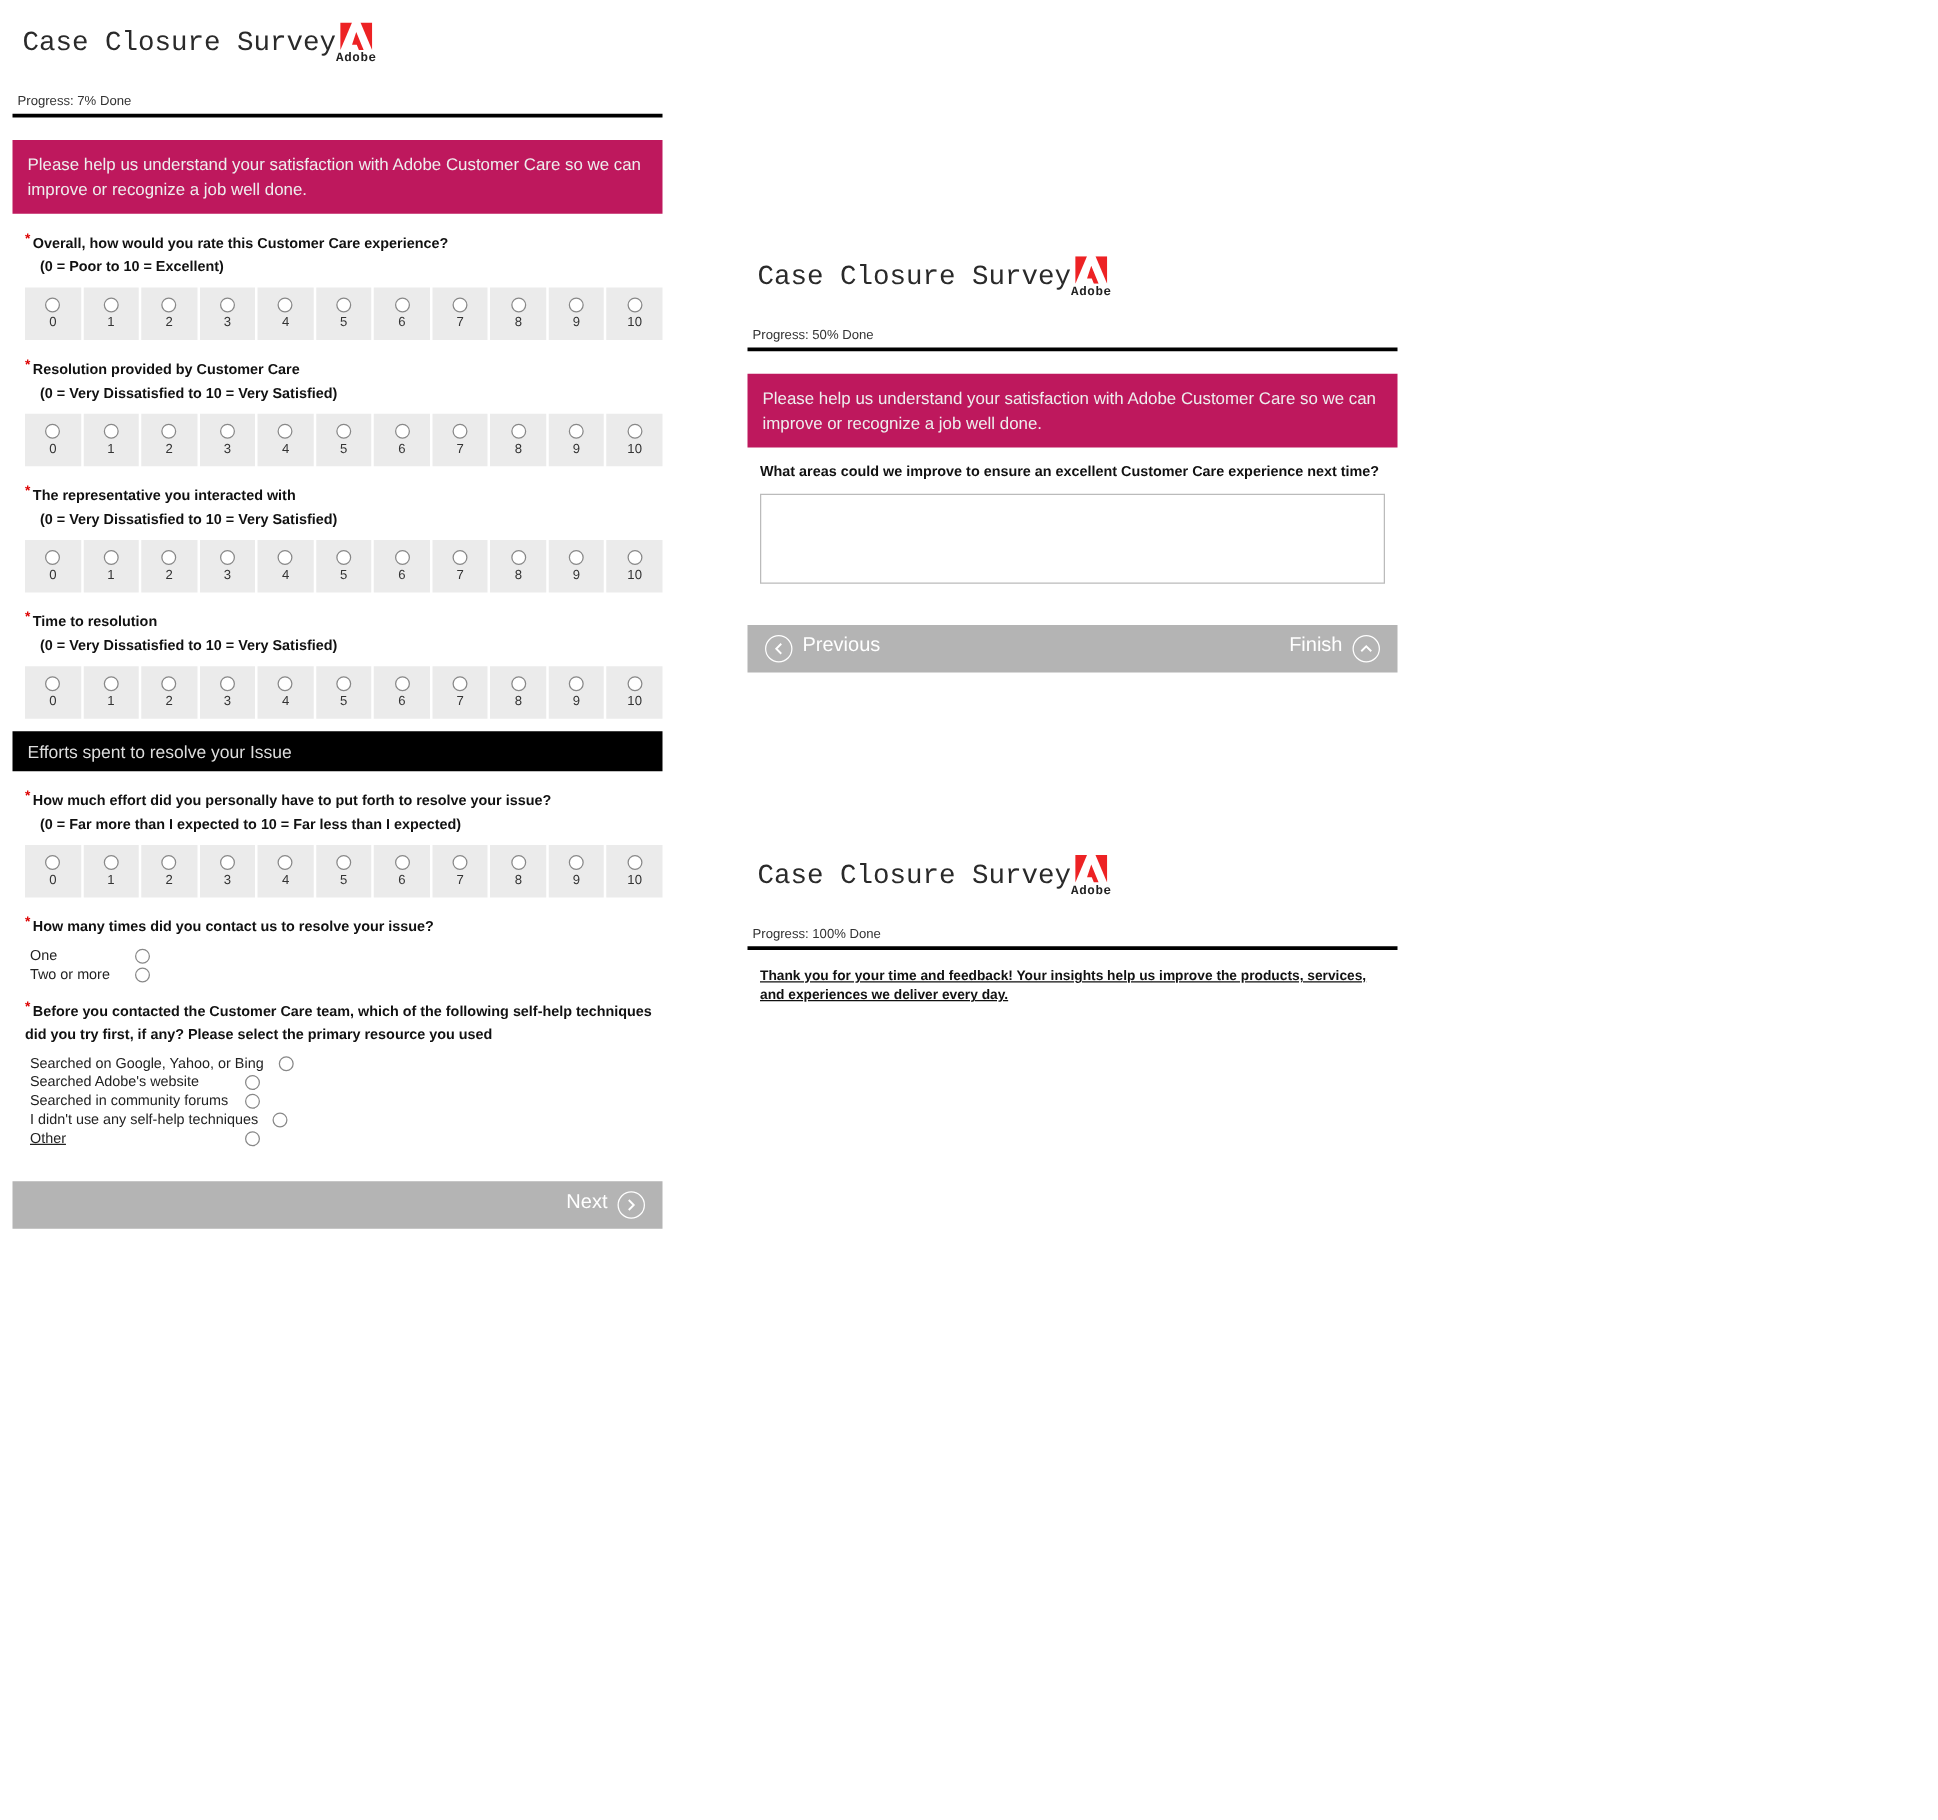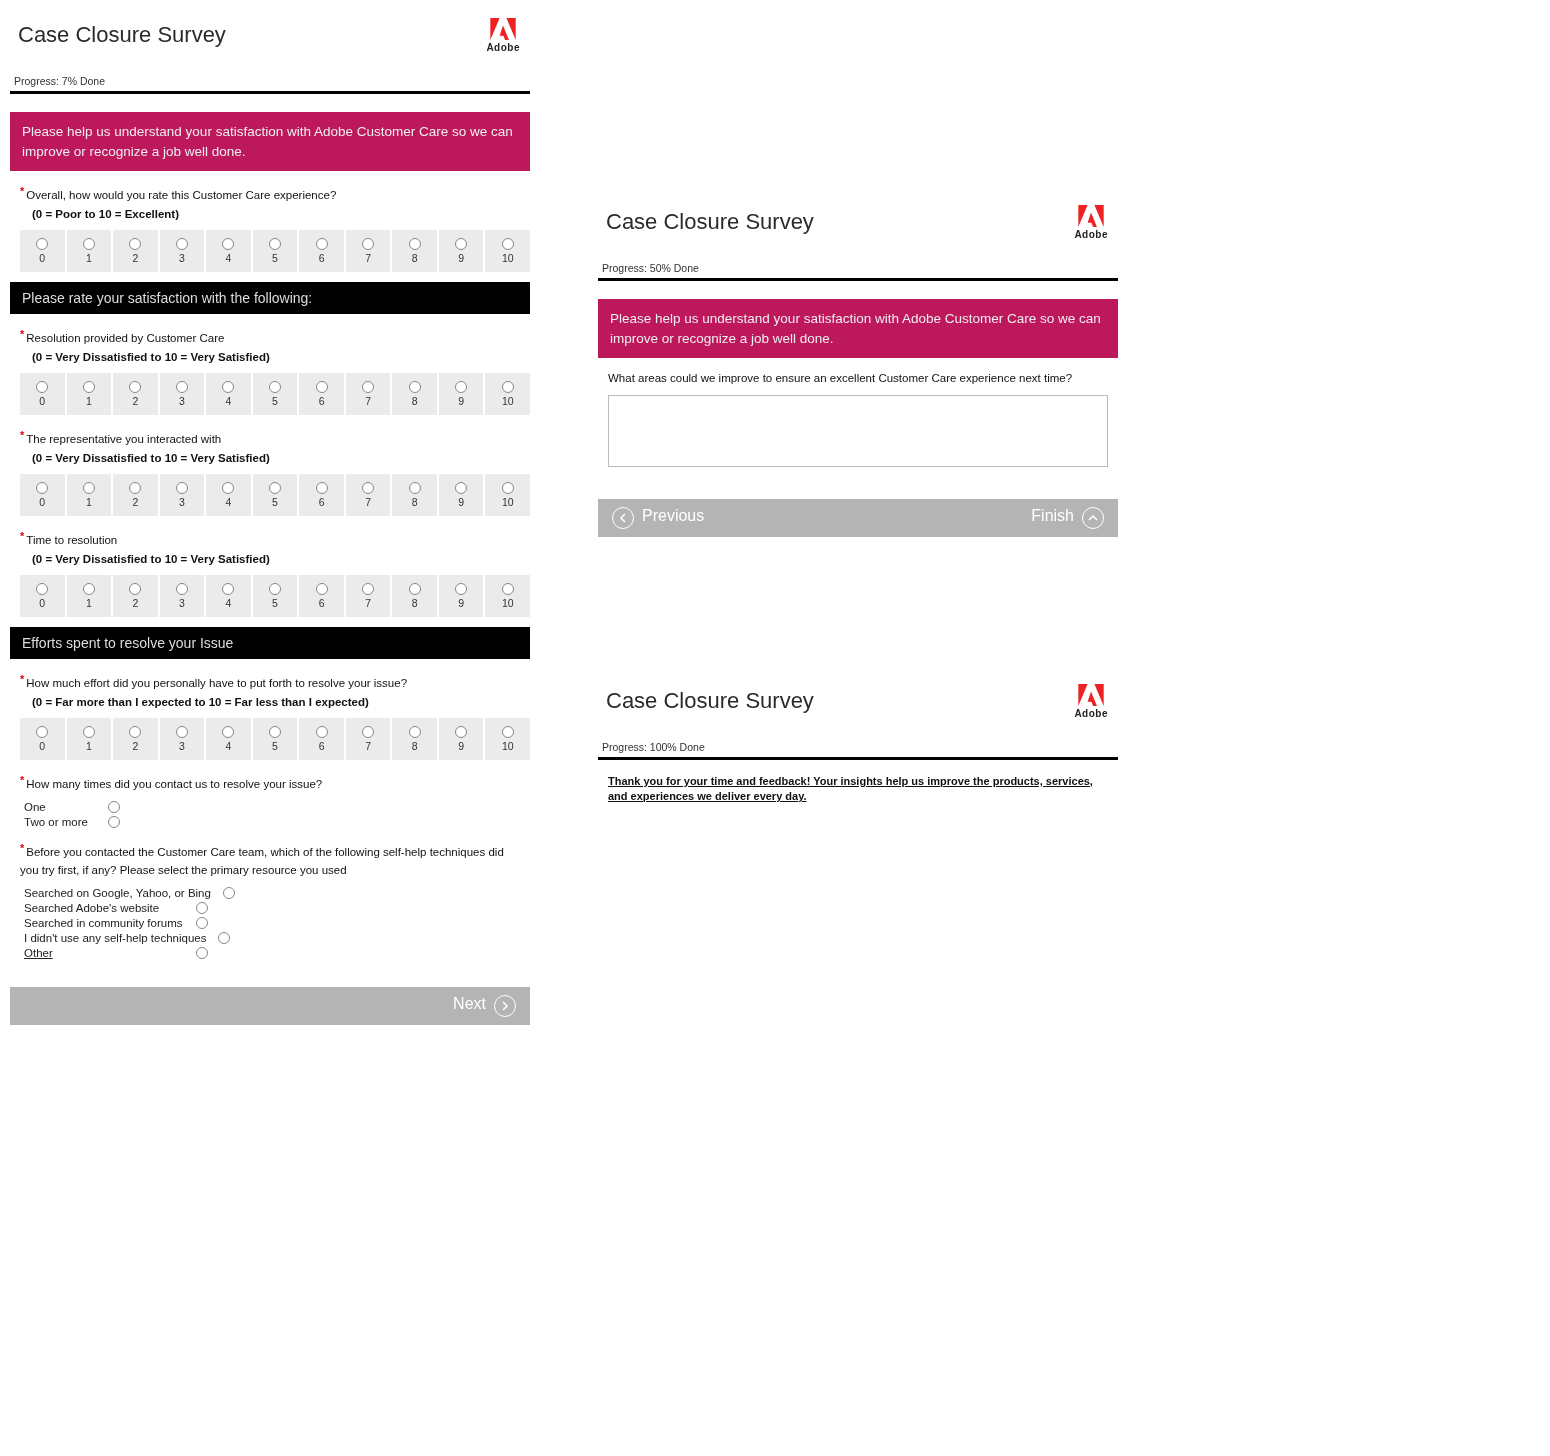--- a/index.html
+++ b/index.html
@@ -3,35 +3,35 @@
 <meta charset="utf-8">
 <style>
   * { box-sizing: border-box; margin: 0; padding: 0; }
   body { font-family: "Segoe UI", Arial, sans-serif; background: #fff; color: #222; }
   .canvas { width: 1550px; min-height: 1456px; position: relative; background: #fff; }
   .col { position: absolute; width: 520px; }
   .col-left { left: 10px; top: 18px; }
   .col-r1 { left: 598px; top: 205px; }
   .col-r2 { left: 598px; top: 684px; }
 
-  .header { display: flex; justify-content: space-between; align-items: flex-start; padding: 0 4px; }
+  .header { display: flex; align-items: flex-start; padding: 0 4px; font-family: Liberation Mono, monospace; }
   .title { font-size: 22px; font-weight: 300; color: #2a2a2a; margin-top: 4px; margin-left: 4px; }
   .logo-box { text-align: center; margin-right: 6px; }
   .logo-box svg { display: block; margin: 0 auto; }
   .logo-text { font-size: 10px; font-weight: 600; letter-spacing: 0.5px; margin-top: 2px; }
 
   .progress-row { font-size: 10.5px; color: #333; margin-top: 22px; padding: 0 4px 4px; }
   .divider { height: 3px; background: #000; }
 
   .black-block { background: #be185d; color: #eee; padding: 10px 12px; font-size: 13.5px; font-weight: 300; line-height: 1.45; margin-top: 18px; }
   .section-header { background: #000; color: #ddd; padding: 8px 12px; font-size: 14px; font-weight: 300; margin-top: 6px; }
 
   .question { margin: 14px 6px 0 10px; }
   .req { color: #d00; font-weight: bold; margin-right: 2px; font-size: 11px; vertical-align: top;}
-  .q-text { font-size: 11.5px; font-weight: 400; color: #111; line-height: 1.35; }
+  .q-text { font-size: 11.5px; font-weight: 700; color: #111; line-height: 1.35; }
   .q-sub { font-size: 11.5px; font-weight: 700; color: #111; margin-left: 12px; line-height: 1.35;}
 
   .scale-row { display: flex; gap: 2px; margin: 8px 0 10px 10px; }
   .scale-cell { width: 45px; height: 42px; background: #ebebeb; display: flex; flex-direction: column; align-items: center; justify-content: center; gap: 2px; }
   .radio-circ { width: 12px; height: 12px; border: 1px solid #888; border-radius: 50%; background: #fff; }
   .scale-num { font-size: 10.5px; color: #333; }
 
   .opt-list { margin: 8px 0 6px 14px; }
   .opt-row { display: flex; align-items: center; gap: 12px; font-size: 11.5px; color: #222; margin: 3px 0; }
   .opt-row .radio-circ { flex: 0 0 auto; }
@@ -116,21 +116,20 @@
         <div class="scale-cell">
           <div class="radio-circ"></div>
           <div class="scale-num">9</div>
         </div>
         <div class="scale-cell">
           <div class="radio-circ"></div>
           <div class="scale-num">10</div>
         </div>
       </div>
 
-  <div class="section-header">Please rate your satisfaction with the following:</div>
 
   <div class="question">
     <span class="req">*</span><span class="q-text">Resolution provided by Customer Care</span><br>
     <span class="q-sub">(0 = Very Dissatisfied to 10 = Very Satisfied)</span>
   </div>
   <div class="scale-row">
         <div class="scale-cell">
           <div class="radio-circ"></div>
           <div class="scale-num">0</div>
         </div>

